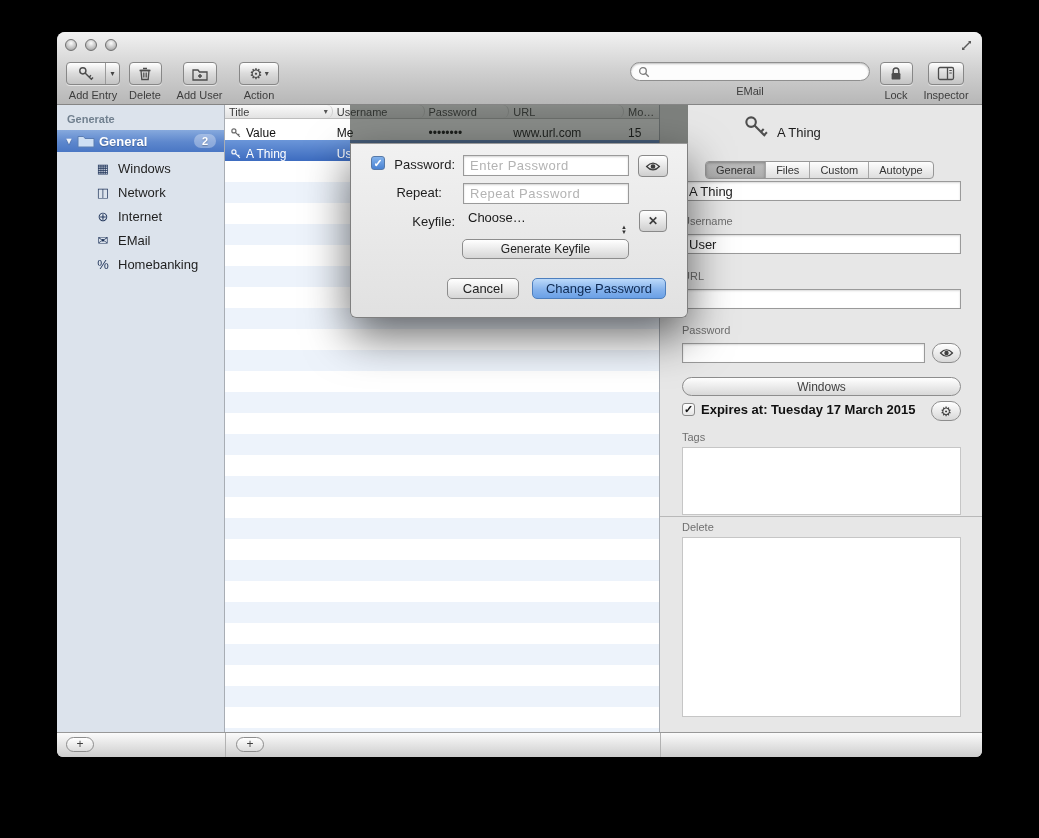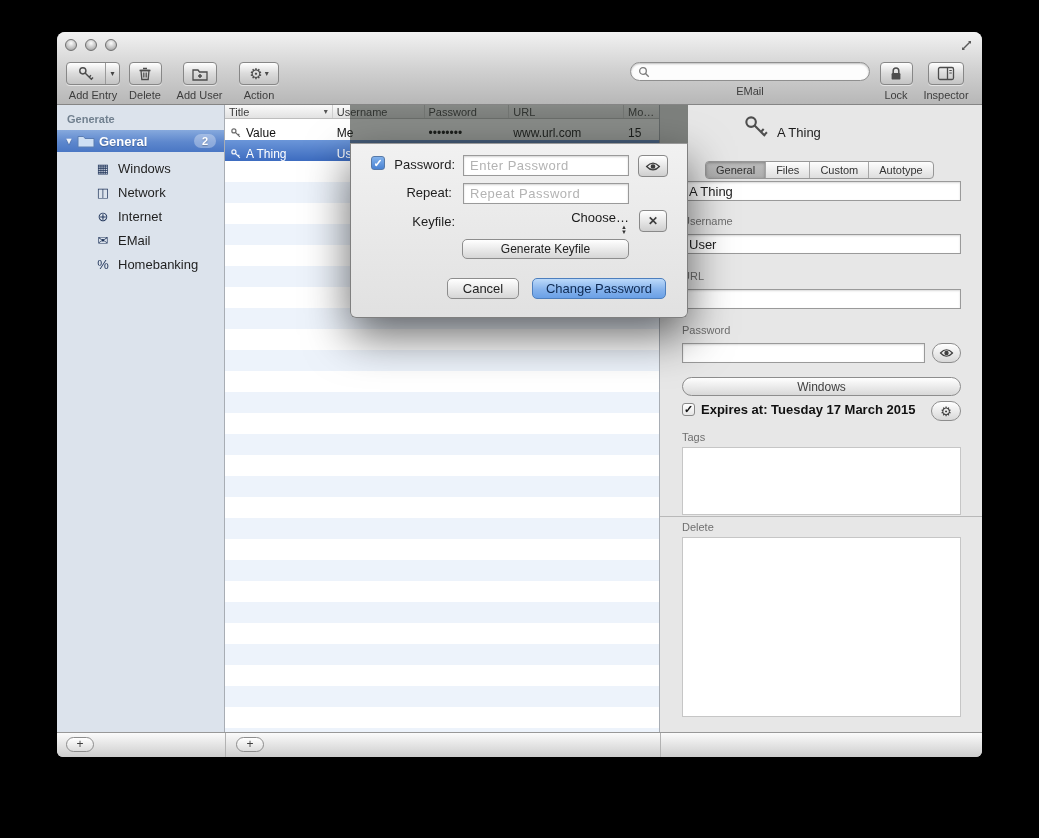--- a/index.html
+++ b/index.html
@@ -46,21 +46,21 @@
   .group-row .gname { margin-left:4px; }
   .badge { margin-left:auto; margin-right:8px; background:rgba(255,255,255,.32); border-radius:8px;
     min-width:22px; text-align:center; font-size:11px; height:14px; line-height:14px; font-weight:bold; }
   .side-item { position:absolute; left:0; right:0; height:24px; display:flex; align-items:center; padding-left:38px; gap:7px; font-size:13px; color:#1f1f1f; }
   .side-icon { width:16px; text-align:center; color:#1d3258; font-size:13px; }
 
   
   .entry-list { width:435px; flex:none; position:relative; background:#fff; border-right:1px solid #a8adb4; overflow:hidden; }
   .el-header { position:absolute; top:0; left:0; right:0; height:14px; display:flex;
     background:linear-gradient(#fafafa,#e2e2e2); border-bottom:1px solid #bdbdbd; font-size:11px; color:#3c3c3c; }
-  .el-hcell { border-right:1px solid #cfcfcf; padding:0 4px; white-space:nowrap; overflow:hidden; text-overflow:ellipsis; line-height:14px; }
+  .el-hcell { border-right:1px solid #cfcfcf; padding:0 4px; white-space:nowrap; overflow:hidden; text-overflow:ellipsis; line-height:14px;border-radius:6px; }
   .el-hcell.first { display:flex; justify-content:space-between; align-items:center; }
   .sort-arrow { font-size:8px; color:#555; }
   .el-rows { position:absolute; top:14px; left:0; right:0; bottom:0;
     background:repeating-linear-gradient(to bottom,#ffffff 0 21px,#edf3fb 21px 42px); }
   .el-row { position:absolute; left:0; right:0; height:21px; display:flex; align-items:flex-end; font-size:12px; color:#111; }
   .el-row.selected { background:linear-gradient(#6b96d9,#3d6cc0); color:#fff; }
   .el-cell { padding:0 4px; white-space:nowrap; overflow:hidden; }
   .cell-title { display:flex; align-items:center; gap:4px; padding-left:5px; }
   .key-ico { flex:none; color:#6b6b6b; }
   .el-row.selected .key-ico { color:#f0f4fa; }
@@ -100,21 +100,21 @@
     border-radius:0 0 6px 6px; box-shadow:0 18px 45px rgba(0,0,0,.6); }
   .sh-lab { position:absolute; text-align:right; font-size:13px; color:#1e1e1e; }
   .cb-blue { position:absolute; left:20px; width:14px; height:14px; border:1px solid #56地s; }
   .cb-blue { position:absolute; left:20px; width:14px; height:14px; border:1px solid #5679a8; border-radius:3px;
     background:linear-gradient(#82b2ec,#4a82d2); display:flex; align-items:center; justify-content:center; color:#fff; font-size:11px; font-weight:bold; }
   .sh-field { position:absolute; left:112px; width:166px; height:21px; border:1px solid #9a9a9a; background:#fff;
     box-shadow:inset 0 1px 2px rgba(0,0,0,.18); font-size:13px; padding:0 6px; color:#222; font-family:"Liberation Sans",sans-serif; outline:none; }
   .sh-field::placeholder, .insp-field::placeholder { color:#b3b3b3; letter-spacing:.5px; }
   .sq-btn { position:absolute; width:30px; height:22px; border-radius:4px; border:1px solid #898989;
     background:linear-gradient(#ffffff,#cfcfcf); display:flex; align-items:center; justify-content:center; color:#3d3d3d; }
-  .popup { position:absolute; left:112px; top:66px; width:166px; height:22px; display:flex; align-items:flex-end; font-size:13px; color:#1a1a1a;flex-direction:column; }
+  .popup { position:absolute; left:112px; top:66px; width:166px; height:22px; display:flex; align-items:flex-start; font-size:13px; color:#1a1a1a;flex-direction:column; }
   .stepper { margin-left:auto; display:flex; flex-direction:column; line-height:5px; font-size:6px; color:#333; padding-right:2px; }
   .push-btn { position:absolute; height:21px; border:1px solid #8d8d8d; border-radius:5px;
     background:linear-gradient(#ffffff,#d6d6d6); display:flex; align-items:center; justify-content:center; font-size:12px; color:#222; }
   .push-btn.big { font-size:13px; }
   .push-btn.default { background:linear-gradient(#bcdafa,#86b3ec 55%,#6aa0e6); border-color:#4d7fbe; color:#0e2a52;align-items:center; }
 
   svg { display:block; }
 </style>
 </head>
 <body>
@@ -384,21 +384,21 @@
       <input class="sh-field" style="top: 11px;" placeholder="Enter Password">
       <div class="sq-btn" style="left:287px; top:11px;">
         <span>
           <svg width="16" height="11" viewBox="0 0 15 10" fill="none" stroke="currentColor" stroke-width="1.2">
               <path d="M1.5 5 Q7.5 -1.5 13.5 5 Q7.5 11.5 1.5 5 z"></path>
               <circle cx="7.5" cy="5" r="1.6" fill="currentColor"></circle>
             </svg>
         </span>
       </div>
 
-      <div class="sh-lab" style="left:17px; top:41px; width:84px;">Repeat:</div>
+      <div class="sh-lab" style="left:7px; top:41px; width:84px;">Repeat:</div>
       <input class="sh-field" style="top: 39px;" placeholder="Repeat Password">
 
       <div class="sh-lab" style="left:20px; top:70px; width:84px;">Keyfile:</div>
       <div class="popup">
         <span style="padding-left:5px;">Choose…</span>
         <span class="stepper">
           <span>▲</span>
           <span>▼</span>
         </span>
       </div>

